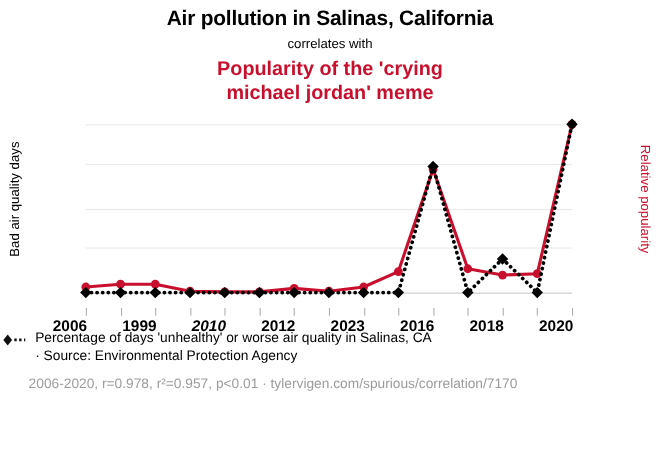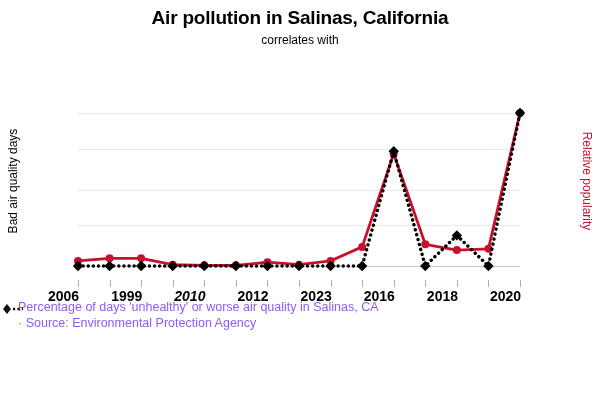--- a/index.html
+++ b/index.html
@@ -120,22 +120,22 @@
 
   
   .legend {
     position: absolute;
     left: 0;
     top: 300px;
     width: 600px;
   }
   .legend-row {
     position: relative;
-    padding-left: 18px;
-    color: #8b5cf6;
+    padding-left: 32px;
+    color: #000000;
     font-size: 12.5px;
     line-height: 15.5px;
   }
   .legend-row.second { margin-top: 10px; }
   .legend-mark {
     position: absolute;
     left: 2px;
     top: 3px;
     width: 22px;
     height: 12px;
@@ -149,20 +149,24 @@
   }
 </style>
 </head>
 <body>
 
 <div class="page">
 
   <div class="titles">
     <div class="title-main">Air pollution in Salinas, California</div>
     <div class="title-conn">correlates with</div>
+    <div class="title-sub">
+      <div>Popularity of the 'crying</div>
+      <div>michael jordan' meme</div>
+    </div>
   </div>
 
   <div class="chart-wrap">
 
     <div class="axis-title-left">Bad air quality days</div>
     <div class="axis-title-right">Relative popularity</div>
 
     <div class="plot" id="plot">
 
     <div class="gridline" style="top: 0px;"></div>
@@ -237,15 +241,16 @@
         <svg width="22" height="12" viewBox="0 0 22 12">
           <polygon points="5,1 9,6 5,11 1,6" fill="#111111"></polygon>
           <line x1="11" y1="6" x2="21" y2="6" stroke="#111111" stroke-width="2.6" stroke-dasharray="2.2,2.2" stroke-linecap="butt"></line>
         </svg>
       </span>
       <span>Percentage of days 'unhealthy' or worse air quality in Salinas, CA</span><br>
       <span>· Source: Environmental Protection Agency</span>
     </div>
 
 
+    <div class="footer-note">2006-2020, r=0.978, r²=0.957, p&lt;0.01 · tylervigen.com/spurious/correlation/7170</div>
   </div>
 
 </div>
 
 </body></html>

